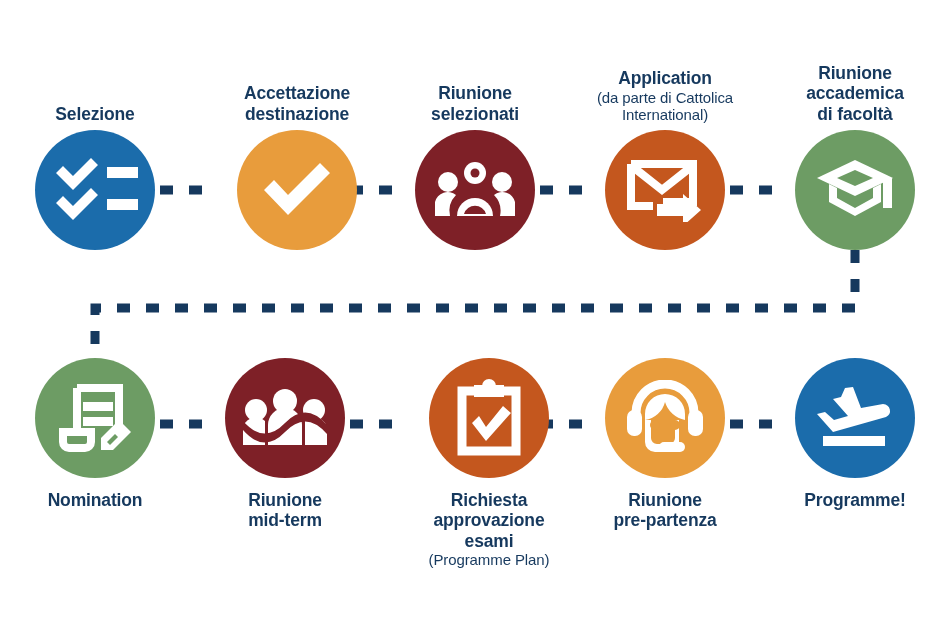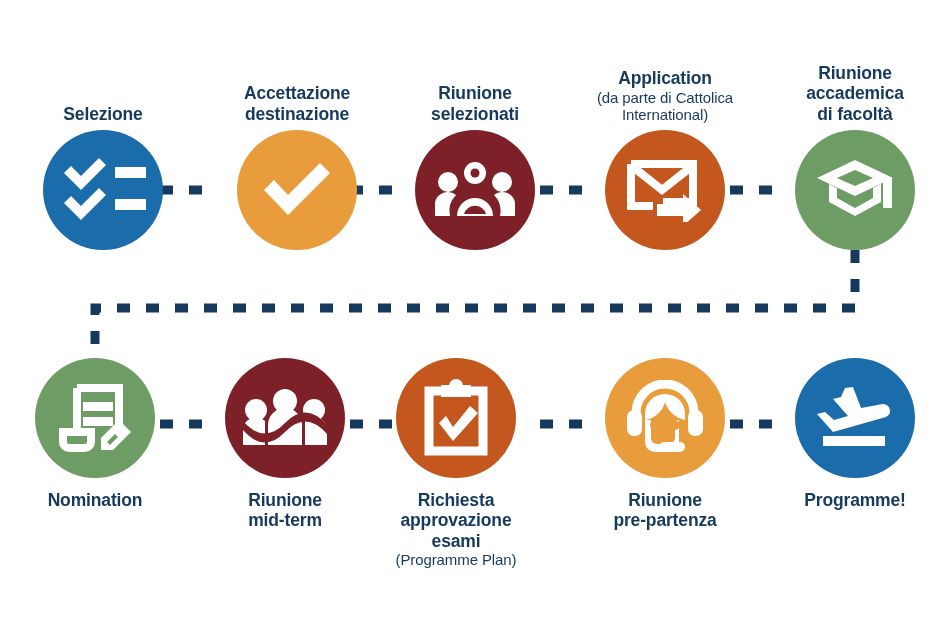--- a/index.html
+++ b/index.html
@@ -100,21 +100,21 @@
       <line x1="350" y1="424" x2="408" y2="424"></line>
       <line x1="540" y1="424" x2="598" y2="424"></line>
       <line x1="730" y1="424" x2="788" y2="424"></line>
     </g>
 
     <g stroke="#16395e" stroke-width="9" fill="none" stroke-dasharray="13 16" stroke-linecap="butt">
       <path d="M 855 250 L 855 308 L 95 308 L 95 362"></path>
     </g>
   </svg>
 
-  <div class="step step-top" style="left:8px;">
+  <div class="step step-top" style="left:0px;">
     <div class="label-wrap">
       <div class="label">Selezione</div>
 
     </div>
     <div class="circle" style="background:#1b6cab;">
       <span>
         <svg width="86" height="66" viewBox="0 0 86 66">
           <path fill="#ffffff" d="M4 16 L11 9 L21 19 L39 1 L46 8 L21 33 Z"></path>
           <path fill="#ffffff" d="M4 46 L11 39 L21 49 L39 31 L46 38 L21 63 Z"></path>
           <rect fill="#ffffff" x="55" y="10" width="31" height="11"></rect>
@@ -226,21 +226,21 @@
           <path fill="#7e2027" d="M0 32 q21 24 42 2 q21 -22 42 2 l0 9 q-21 -24 -42 -2 q-21 22 -42 -2 Z"></path>
         </svg>
       </span>
     </div>
     <div class="label-wrap">
       <div class="label">Riunione<br>mid-term</div>
 
     </div>
   </div>
 
-  <div class="step step-bot" style="left:361px;">
+  <div class="step step-bot" style="left:394px;">
     <div class="circle" style="background:#c4571e;">
       <span>
         <svg width="70" height="78" viewBox="0 0 70 78">
           <circle fill="#ffffff" cx="35" cy="7" r="7"></circle>
           <path fill="#ffffff" d="M20 6 H50 V18 H20 Z"></path>
           <path fill="none" stroke="#ffffff" stroke-width="9" d="M8 12 H62 V72 H8 Z"></path>
           <path fill="#ffffff" d="M18 44 L25 37 L32 48 L49 27 L57 34 L32 62 Z"></path>
         </svg>
       </span>
     </div>

